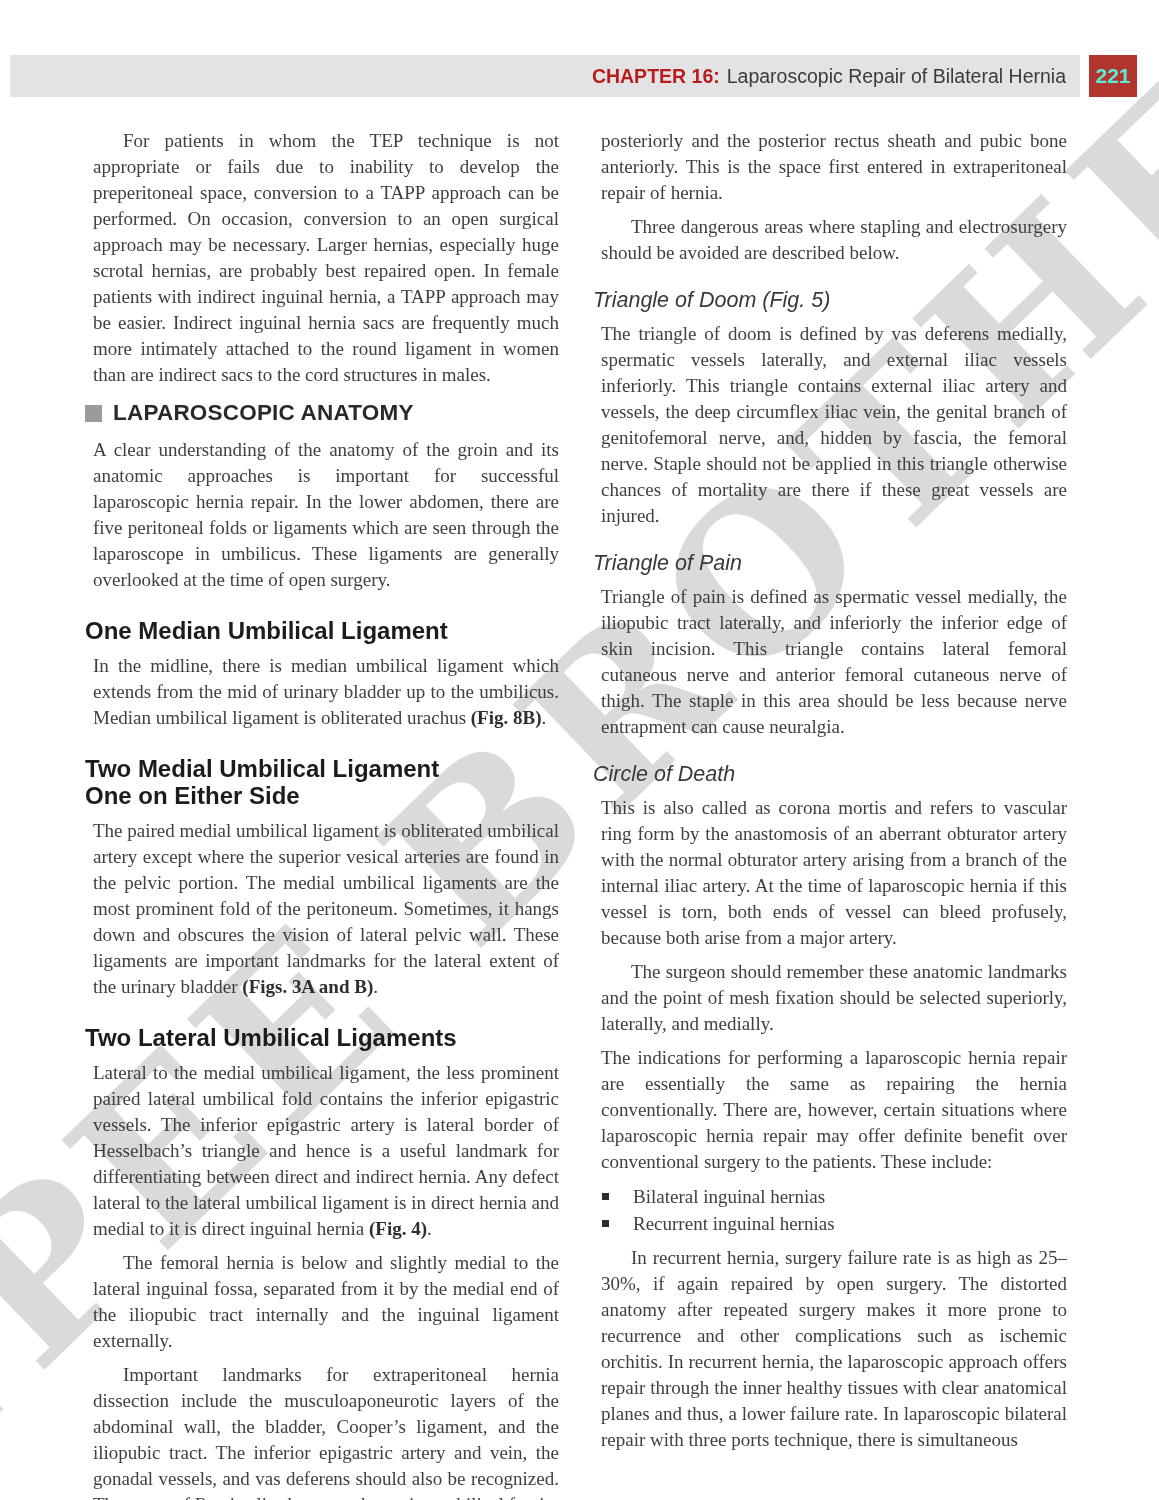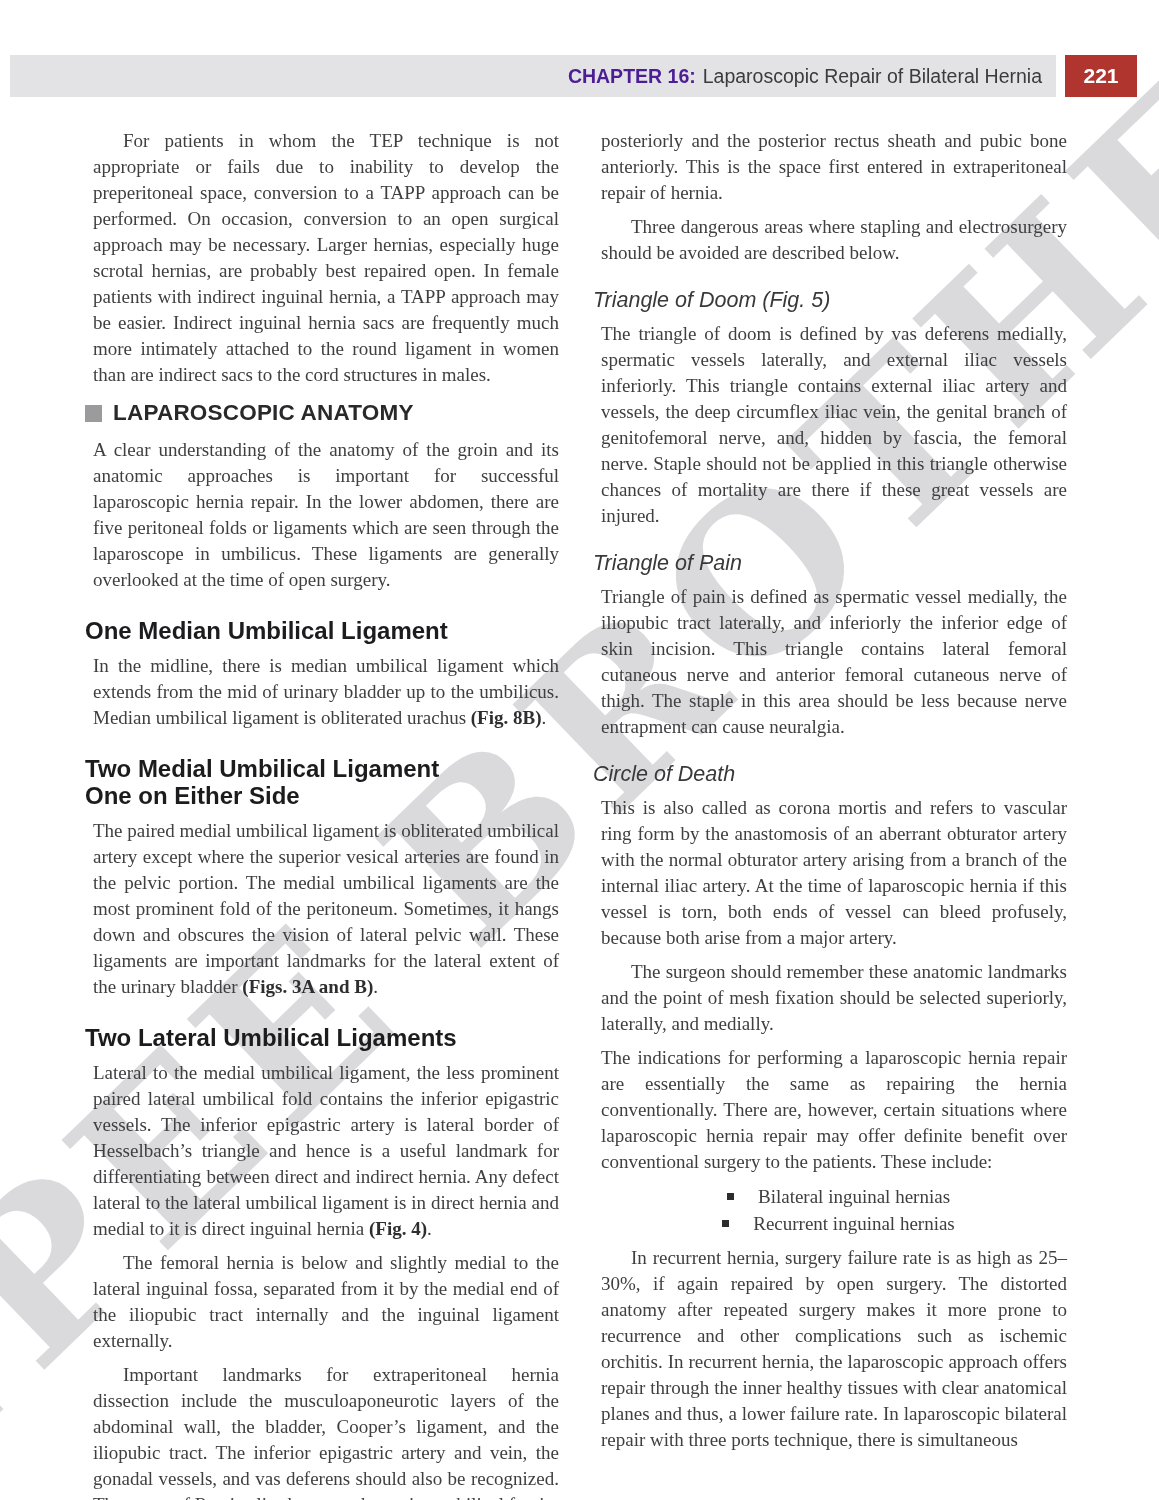--- a/index.html
+++ b/index.html
@@ -38,26 +38,26 @@
   .header-bar{
     flex:1;
     background:#e3e3e5;
     display:flex;
     align-items:center;
     justify-content:flex-end;
     padding-right:14px;
     font-family:"Liberation Sans", sans-serif;
     font-size:19.5px;
   }
-  .chapter-label{color:#4c1d95;font-weight:bold;margin-right:7px;}
+  .chapter-label{color:#b91c1c;font-weight:bold;margin-right:7px;}
   .chapter-title{color:#3b3b3d;}
   .page-number-box{
-    width:72px;
+    width:48px;
     background:#b0352f;
-    color:#ffffff;
+    color:#5eead4;
     font-family:"Liberation Sans", sans-serif;
     font-weight:bold;
     font-size:21px;
     display:flex;align-items:center;justify-content:center;
   }
   
   .columns{
     display:flex;
     gap:26px;
     margin:23px 84px 0 85px;
@@ -108,21 +108,20 @@
     font-size:21.5px;
     color:#39393b;
   }
   .bullet-list{margin:1px 0;padding:0;list-style:none;}
   .bullet-item{
     display:flex;
     align-items:baseline;
     font-size:19px;
     line-height:27px;
     color:#3f3f41;
-    justify-content:center;
   }
   .bullet-sq{
     flex:0 0 auto;
     width:7px;height:7px;
     background:#2c2c2e;
     margin:0 24px 0 9px;
     align-self:center;
   }
 </style>
 </head>

